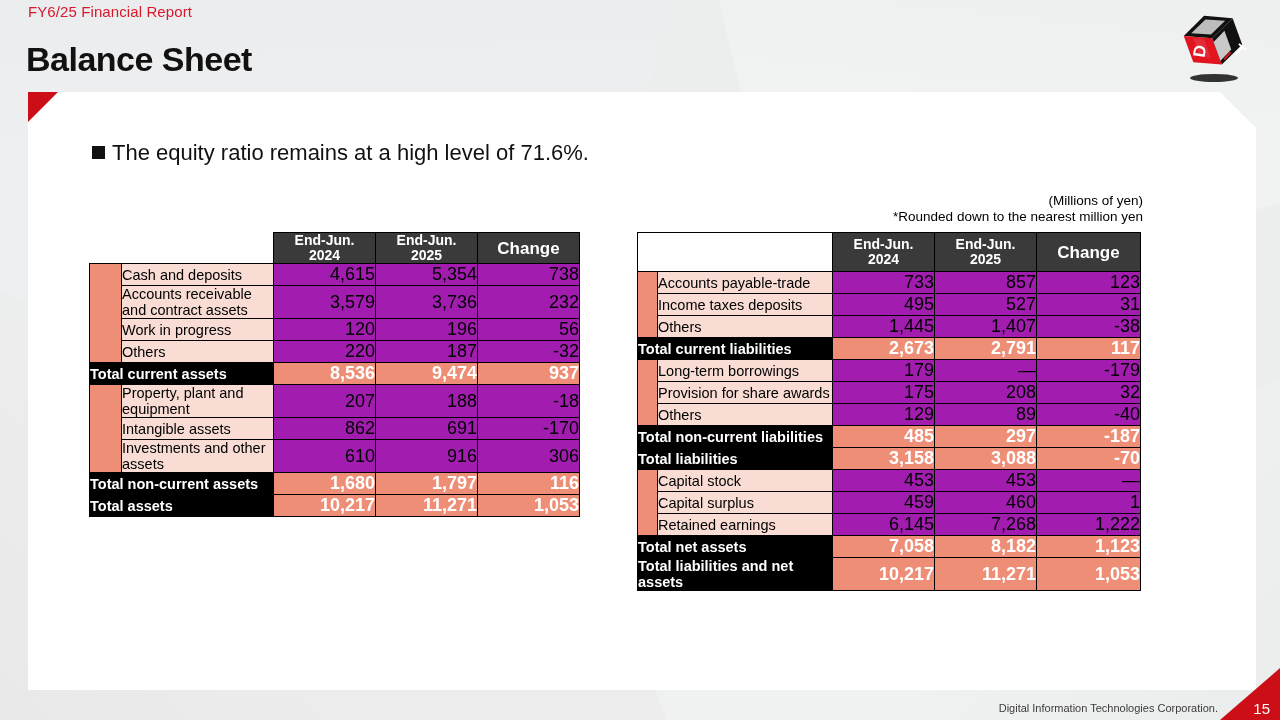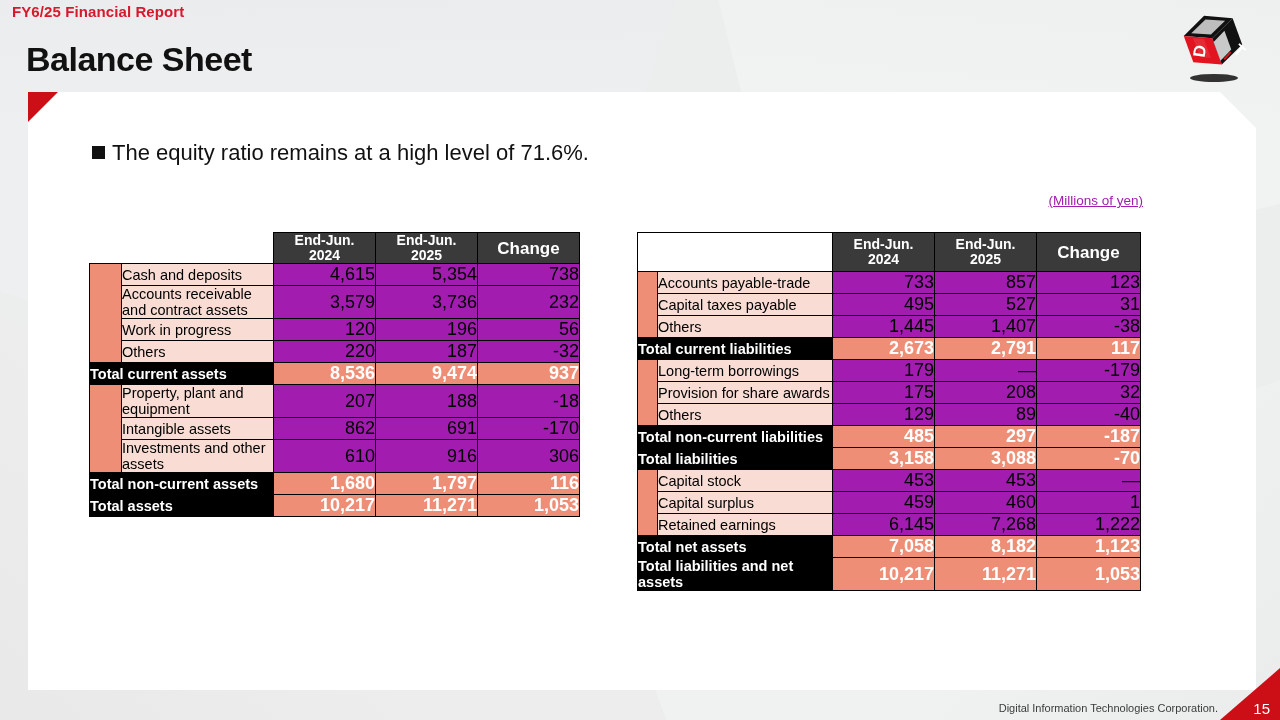--- a/index.html
+++ b/index.html
@@ -32,22 +32,22 @@
     transform: rotate(24deg);
   }
   .bg-diag-4 {
     right: -240px; bottom: -300px; width: 820px; height: 560px;
     background: linear-gradient(-30deg, #e5e6e7 0%, #f0f1f1 70%);
     transform: rotate(-20deg);
   }
 
   
   .kicker {
-    position: absolute; left: 12px; top: 3px;
-    font-size: 15px; color: #d8192c; font-weight: 700;
+    position: absolute; left: 28px; top: 3px;
+    font-size: 15px; color: #d8192c; font-weight: 400;
     letter-spacing: 0.1px;
   }
   .slide-title {
     position: absolute; left: 26px; top: 40px;
     font-size: 34px; font-weight: bold; color: #111;
     letter-spacing: -0.5px;
   }
 
   
   .logo-wrap { position: absolute; right: 28px; top: 12px; width: 76px; height: 72px; }
@@ -78,21 +78,21 @@
     font-size: 22px; color: #111; white-space: nowrap;
   }
   .bullet-sq {
     display: inline-block; width: 13px; height: 13px;
     background: #111; margin-right: 7px; vertical-align: 1px;
   }
 
   
   .unit-note {
     position: absolute; right: 137px; top: 193px;
-    text-align: right; font-size: 13.5px; color: #a21caf; line-height: 16px; text-decoration: underline;
+    text-align: right; font-size: 13.5px; color: #000000; line-height: 16px;
   }
 
   
   .tbl {
     position: absolute;
     border-collapse: collapse;
     table-layout: fixed;
     font-size: 15px;
     color: #000;
   }
@@ -187,20 +187,21 @@
 
   <div class="panel"></div>
   <div class="panel-corner"></div>
 
   <div class="bullet-line">
     <span class="bullet-sq"></span><span>The equity ratio remains at a high level of 71.6%.</span>
   </div>
 
   <div class="unit-note">
     <div>(Millions of yen)</div>
+    <div>*Rounded down to the nearest million yen</div>
   </div>
 
   <table class="tbl left">
     <colgroup>
       <col style="width:32px">
         <col style="width:152px">
         <col style="width:102px">
       <col style="width:102px">
         <col style="width:102px">
     </colgroup>
@@ -309,21 +310,21 @@
     </thead>
     <tbody>
         <tr>
           <td class="gutter" rowspan="3"></td>
           <td class="item">Accounts payable-trade</td>
           <td class="num">733</td>
           <td class="num">857</td>
           <td class="num">123</td>
         </tr>
         <tr>
-          <td class="item">Capital taxes payable</td>
+          <td class="item">Income taxes deposits</td>
           <td class="num">495</td>
           <td class="num">527</td>
           <td class="num">31</td>
         </tr>
         <tr>
           <td class="item">Others</td>
           <td class="num">1,445</td>
           <td class="num">1,407</td>
           <td class="num">-38</td>
         </tr>

